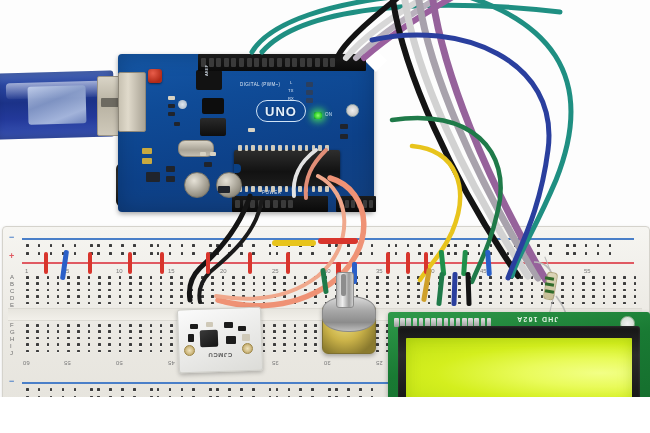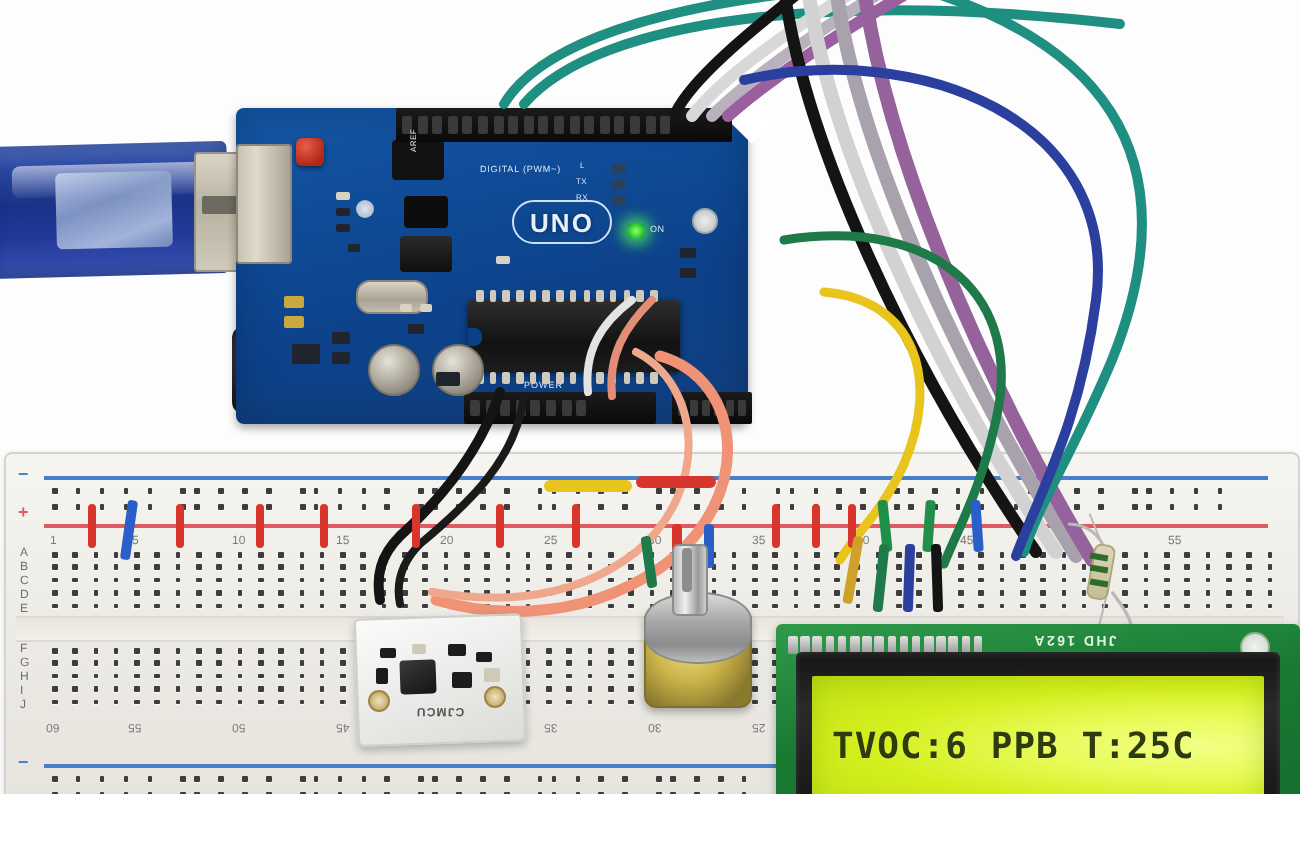--- a/index.html
+++ b/index.html
@@ -1397,16 +1397,15 @@
       <i></i>
       <i></i>
       <i></i>
   </div>
   <div class="abs" id="lcd-pcb-text">JHD 162A</div>
   <div class="abs" id="lcd-mount-tr"></div>
   <div class="abs" id="lcd-mount-br"></div>
   <div class="abs" id="lcd-bezel"></div>
   <div class="abs" id="lcd-screen"></div>
   <div class="abs" id="lcd-text">
-    <div id="lcd-line-2">TVOC:6 PPB T:25C</div>
   </div>
 
 </div>
 
 </body></html>

